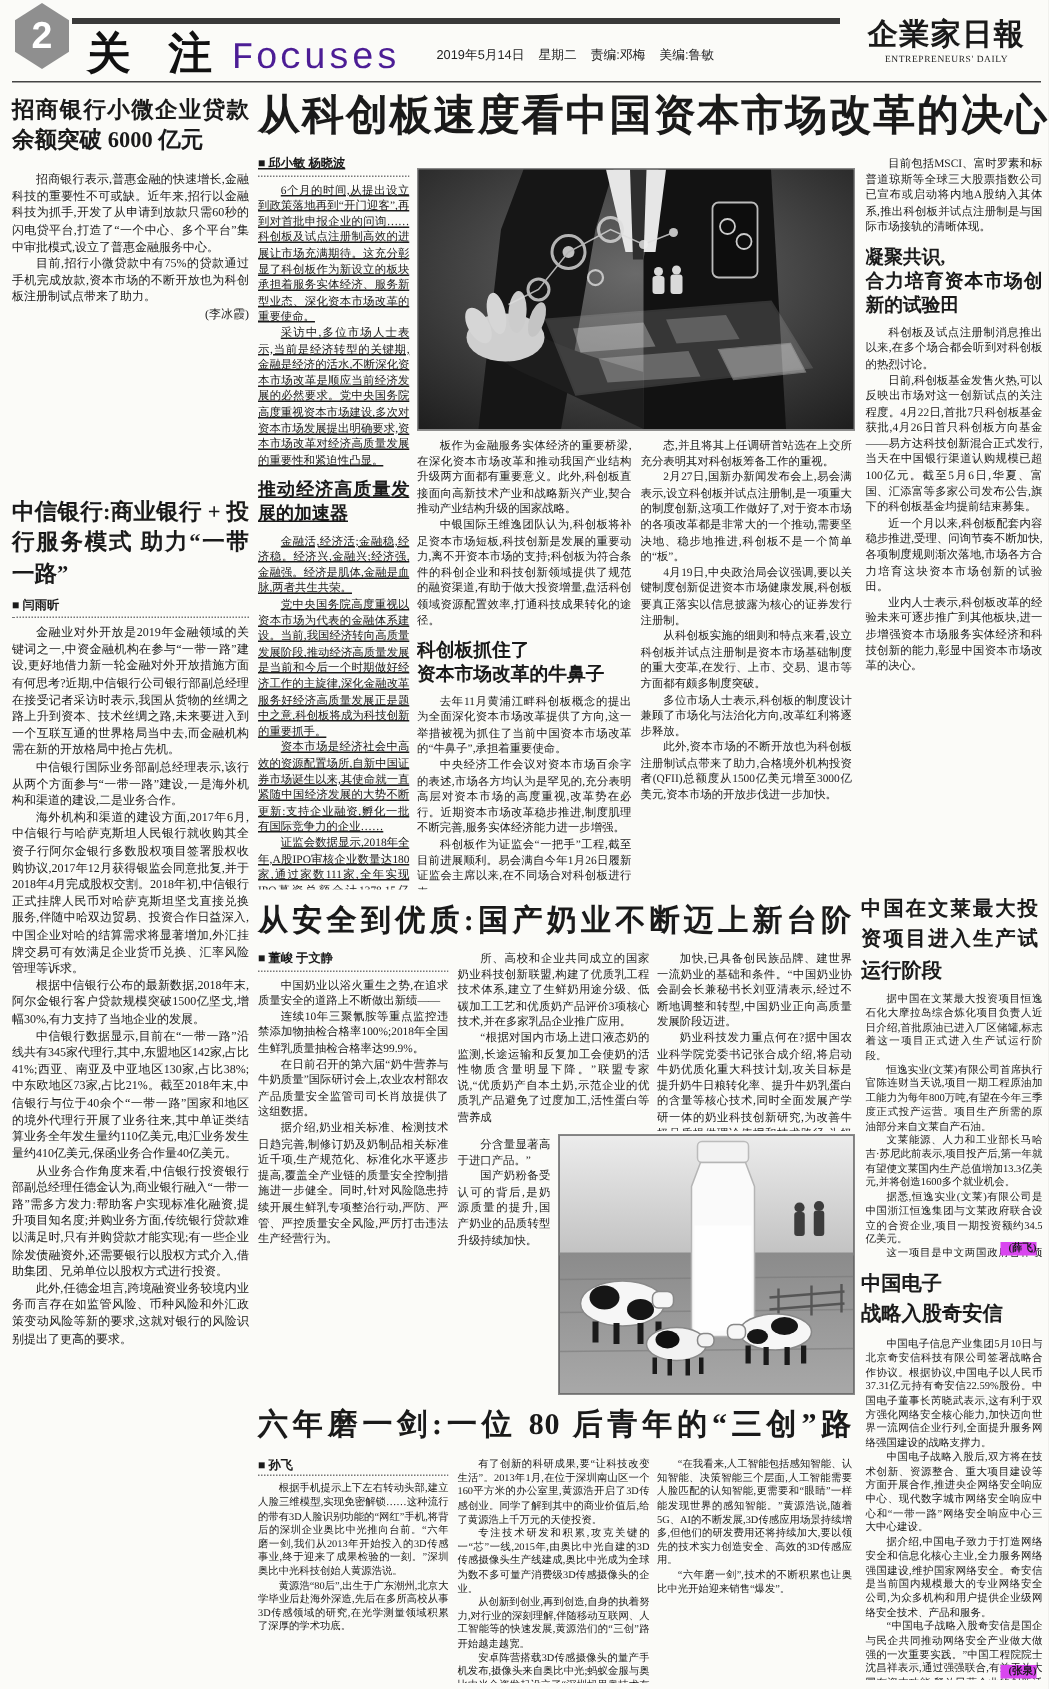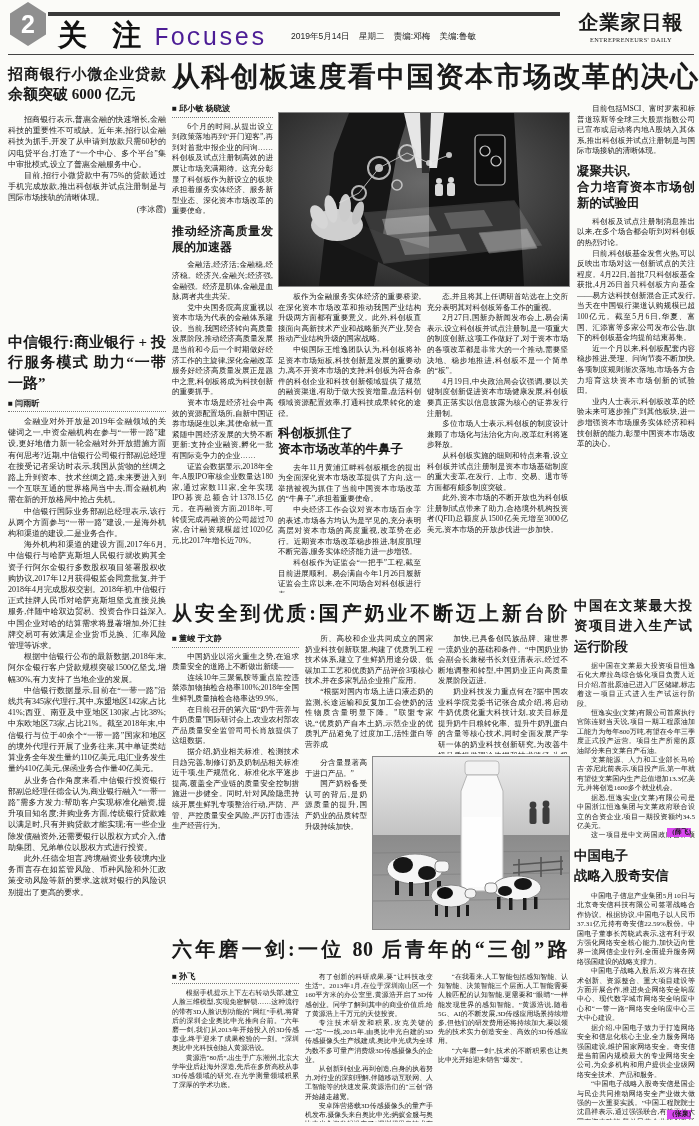--- a/index.html
+++ b/index.html
@@ -74,45 +74,46 @@
   <div class="abs masthead">
     <div class="masthead-cn">企業家日報</div>
     <div class="masthead-en">ENTREPRENEURS' DAILY</div>
   </div>
   <div class="abs header-rule"></div>
 
   <div class="abs left-title" style="top:64px;">招商银行小微企业贷款余额突破 6000 亿元</div>
   <div class="abs col b8" style="left:8px;top:114px;width:158px;height:210px;">
     <div>
         <p>招商银行表示,普惠金融的快速增长,金融科技的重要性不可或缺。近年来,招行以金融科技为抓手,开发了从申请到放款只需60秒的闪电贷平台,打造了“一个中心、多个平台”集中审批模式,设立了普惠金融服务中心。</p>
-        <p>目前,招行小微贷款中有75%的贷款通过手机完成放款,推出科创板并试点注册制是与国际市场接轨的清晰体现。</p>
+        <p>目前,招行小微贷款中有75%的贷款通过手机完成放款,资本市场的不断开放也为科创板注册制试点带来了助力。</p>
       </div>
     <p class="sig">(李冰霞)</p>
   </div>
 
   <div class="abs left-title" style="top:332px;">中信银行:商业银行 + 投行服务模式 助力“一带一路”</div>
   <div class="abs byline" style="left:8px;top:398px;width:158px;">■ 闫雨昕</div>
   <div class="abs col b8" style="left:8px;top:416px;width:158px;height:704px;">
     <div>
         <p>金融业对外开放是2019年金融领域的关键词之一,中资金融机构在参与“一带一路”建设,更好地借力新一轮金融对外开放措施方面有何思考?近期,中信银行公司银行部副总经理在接受记者采访时表示,我国从货物的丝绸之路上升到资本、技术丝绸之路,未来要进入到一个互联互通的世界格局当中去,而金融机构需在新的开放格局中抢占先机。</p>
         <p>中信银行国际业务部副总经理表示,该行从两个方面参与“一带一路”建设,一是海外机构和渠道的建设,二是业务合作。</p>
         <p>海外机构和渠道的建设方面,2017年6月,中信银行与哈萨克斯坦人民银行就收购其全资子行阿尔金银行多数股权项目签署股权收购协议,2017年12月获得银监会同意批复,并于2018年4月完成股权交割。2018年初,中信银行正式挂牌人民币对哈萨克斯坦坚戈直接兑换服务,伴随中哈双边贸易、投资合作日益深入,中国企业对哈的结算需求将显著增加,外汇挂牌交易可有效满足企业货币兑换、汇率风险管理等诉求。</p>
         <p>根据中信银行公布的最新数据,2018年末,阿尔金银行客户贷款规模突破1500亿坚戈,增幅30%,有力支持了当地企业的发展。</p>
         <p>中信银行数据显示,目前在“一带一路”沿线共有345家代理行,其中,东盟地区142家,占比41%;西亚、南亚及中亚地区130家,占比38%;中东欧地区73家,占比21%。截至2018年末,中信银行与位于40余个“一带一路”国家和地区的境外代理行开展了业务往来,其中单证类结算业务全年发生量约110亿美元,电汇业务发生量约410亿美元,保函业务合作量40亿美元。</p>
         <p>从业务合作角度来看,中信银行投资银行部副总经理任德金认为,商业银行融入“一带一路”需多方发力:帮助客户实现标准化融资,提升项目知名度;并购业务方面,传统银行贷款难以满足时,只有并购贷款才能实现;有一些企业除发债融资外,还需要银行以股权方式介入,借助集团、兄弟单位以股权方式进行投资。</p>
         <p>此外,任德金坦言,跨境融资业务较境内业务而言存在如监管风险、币种风险和外汇政策变动风险等新的要求,这就对银行的风险识别提出了更高的要求。</p>
       </div>
   </div>
 
   <div class="abs main-headline">从科创板速度看中国资本市场改革的决心</div>
 
-  <div class="abs col b76" style="left:172px;top:104px;width:101px;height:489px;">
+  <div class="abs col b76" style="left:172px;top:104px;width:101px;height:489px;text-decoration:underline;">
     <div class="byline">■ 邱小敏 杨晓波</div>
     <div>
         <p>6个月的时间,从提出设立到政策落地再到“开门迎客”,再到对首批申报企业的问询……科创板及试点注册制高效的进展让市场充满期待。这充分彰显了科创板作为新设立的板块承担着服务实体经济、服务新型业态、深化资本市场改革的重要使命。</p>
+        <p>采访中,多位市场人士表示,当前是经济转型的关键期,金融是经济的活水,不断深化资本市场改革是顺应当前经济发展的必然要求。党中央国务院高度重视资本市场建设,多次对资本市场发展提出明确要求,资本市场改革对经济高质量发展的重要性和紧迫性凸显。</p>
       </div>
     <div class="subhead sub1">推动经济高质量发展的加速器</div>
     <div>
         <p>金融活,经济活;金融稳,经济稳。经济兴,金融兴;经济强,金融强。经济是肌体,金融是血脉,两者共生共荣。</p>
         <p>党中央国务院高度重视以资本市场为代表的金融体系建设。当前,我国经济转向高质量发展阶段,推动经济高质量发展是当前和今后一个时期做好经济工作的主旋律,深化金融改革服务好经济高质量发展正是题中之意,科创板将成为科技创新的重要抓手。</p>
         <p>资本市场是经济社会中高效的资源配置场所,自新中国证券市场诞生以来,其使命就一直紧随中国经济发展的大势不断更新:支持企业融资,孵化一批有国际竞争力的企业……</p>
         <p>证监会数据显示,2018年全年,A股IPO审核企业数量达180家,通过家数111家,全年实现IPO募资总额合计1378.15亿元。在再融资方面,2018年,可转债完成再融资的公司超过70家,合计融资规模超过1020亿元,比2017年增长近70%。</p>
       </div>
   </div>
 
@@ -184,22 +185,22 @@
         <p>中央经济工作会议对资本市场百余字的表述,市场各方均认为是罕见的,充分表明高层对资本市场的高度重视,改革势在必行。近期资本市场改革稳步推进,制度肌理不断完善,服务实体经济能力进一步增强。</p>
         <p>科创板作为证监会“一把手”工程,截至目前进展顺利。易会满自今年1月26日履新证监会主席以来,在不同场合对科创板进行表</p>
       </div>
   </div>
 
   <div class="abs col b76" style="left:427px;top:292px;width:141px;height:301px;">
     <div>
         <p>态,并且将其上任调研首站选在上交所充分表明其对科创板筹备工作的重视。</p>
         <p>2月27日,国新办新闻发布会上,易会满表示,设立科创板并试点注册制,是一项重大的制度创新,这项工作做好了,对于资本市场的各项改革都是非常大的一个推动,需要坚决地、稳步地推进,科创板不是一个简单的“板”。</p>
         <p>4月19日,中央政治局会议强调,要以关键制度创新促进资本市场健康发展,科创板要真正落实以信息披露为核心的证券发行注册制。</p>
+        <p>从科创板实施的细则和特点来看,设立科创板并试点注册制是资本市场基础制度的重大变革,在发行、上市、交易、退市等方面都有颇多制度突破。</p>
         <p>多位市场人士表示,科创板的制度设计兼顾了市场化与法治化方向,改革红利将逐步释放。</p>
-        <p>从科创板实施的细则和特点来看,设立科创板并试点注册制是资本市场基础制度的重大变革,在发行、上市、交易、退市等方面都有颇多制度突破。</p>
         <p>此外,资本市场的不断开放也为科创板注册制试点带来了助力,合格境外机构投资者(QFII)总额度从1500亿美元增至3000亿美元,资本市场的开放步伐进一步加快。</p>
       </div>
   </div>
 
   <div class="abs col b76" style="left:577px;top:104px;width:118px;height:489px;">
     <div>
         <p>目前包括MSCI、富时罗素和标普道琼斯等全球三大股票指数公司已宣布或启动将内地A股纳入其体系,推出科创板并试点注册制是与国际市场接轨的清晰体现。</p>
       </div>
     <div class="subhead sub2">
       <div>凝聚共识,</div>

